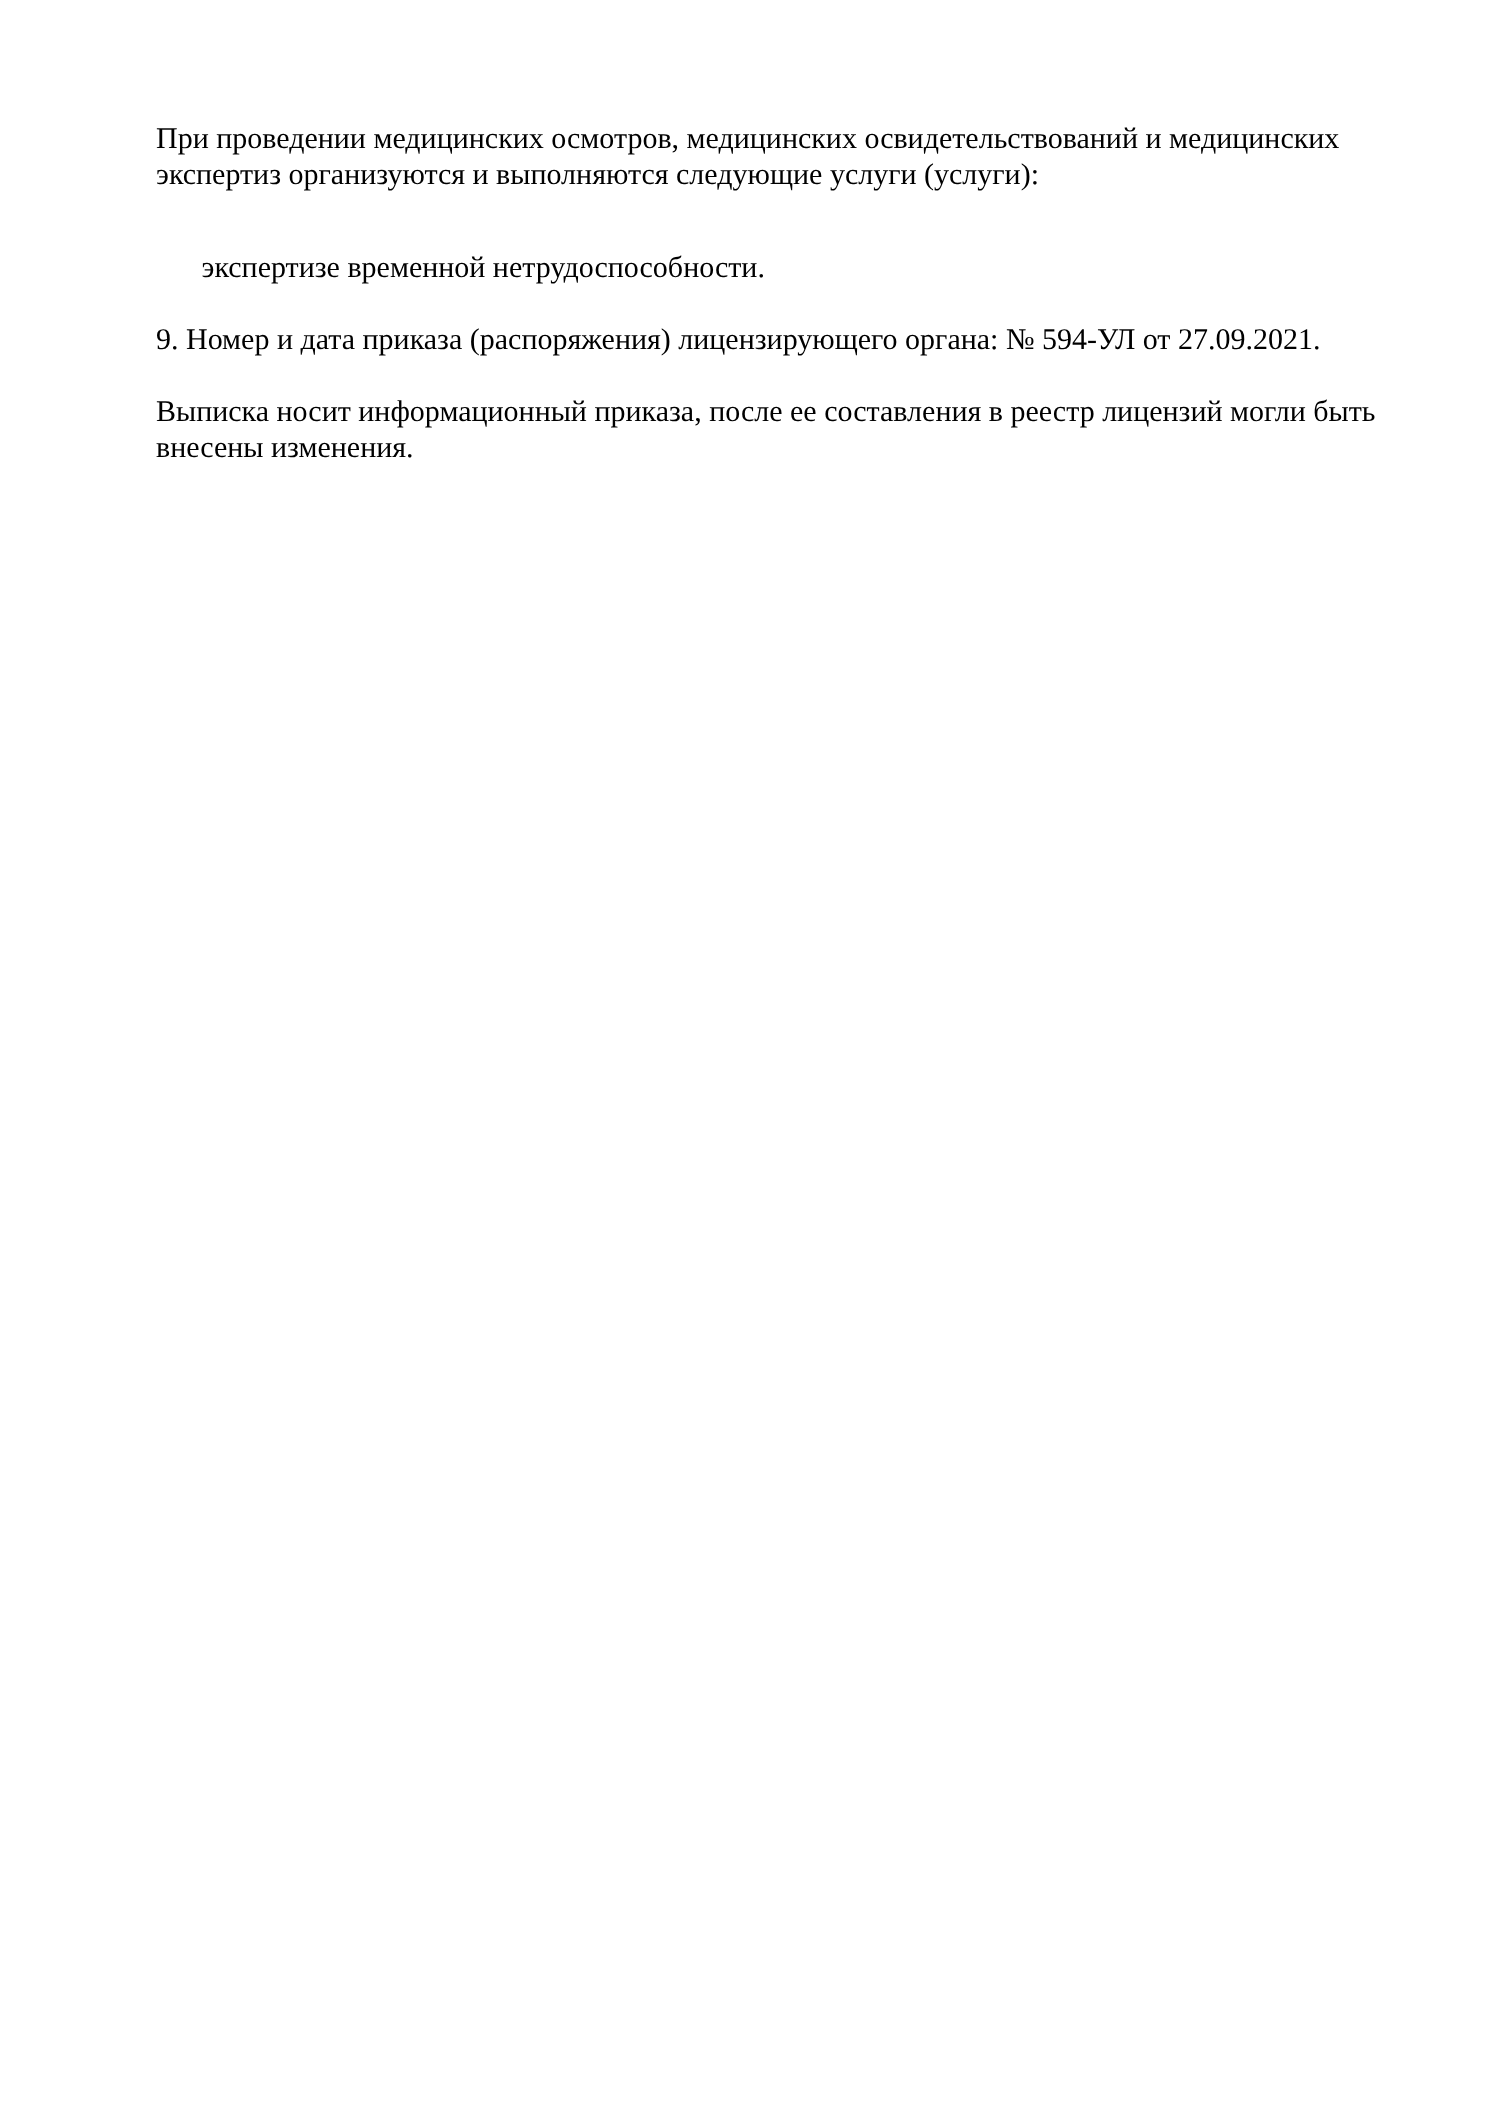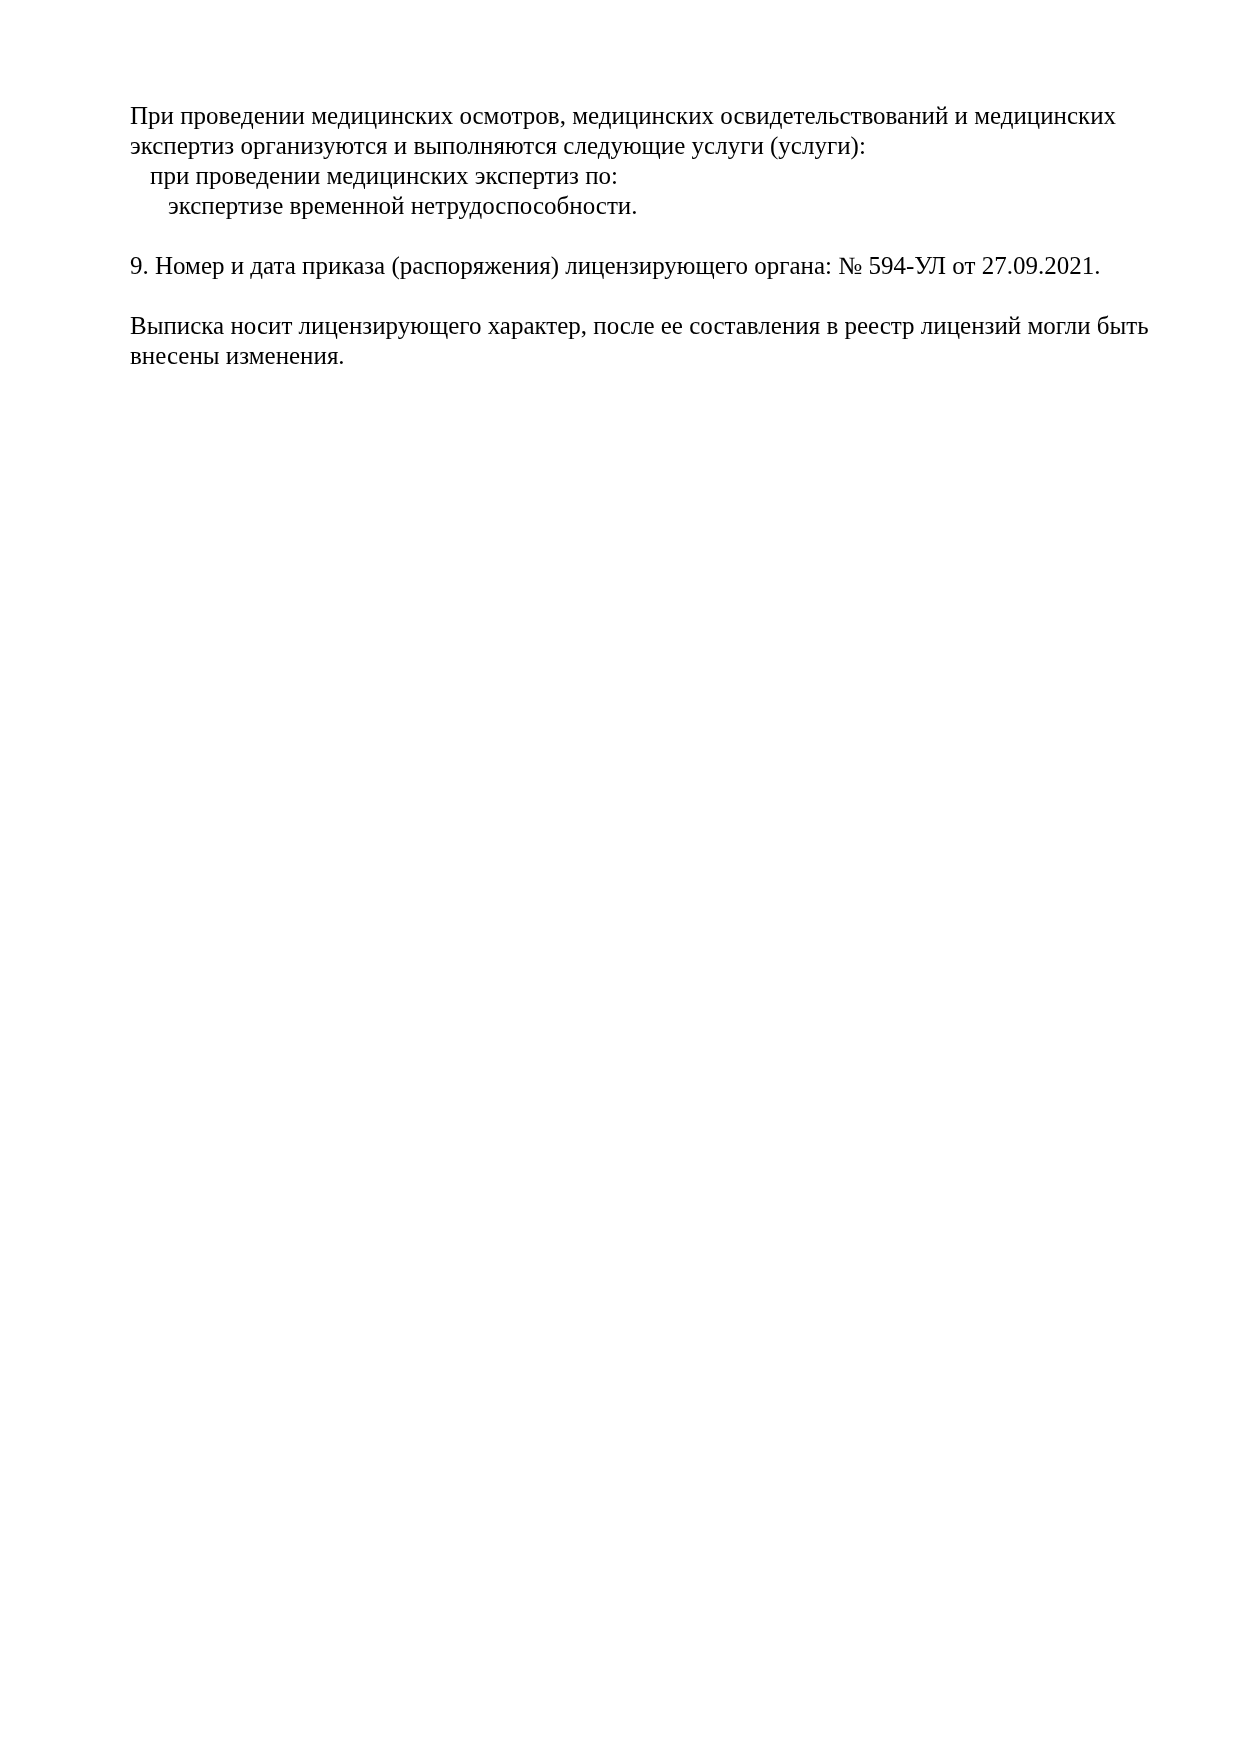--- a/index.html
+++ b/index.html
@@ -24,41 +24,40 @@
     padding: 101px 118px 0 130px;
     font-family: "Liberation Serif", "DejaVu Serif", serif;
     font-size: 25px;
     line-height: 30px;
     color: #000000;
   }
   .line {
     white-space: nowrap;
   }
   .indent-1 { padding-left: 20px; }
-  .indent-2 { padding-left: 38px; }
+  .indent-2 { padding-left: 38px; margin-top: 48px; }
   .para-gap { height: 30px; }
 </style>
 </head>
 <body>
 
 <div class="page">
 
   <div>
     <div class="line">При проведении медицинских осмотров, медицинских освидетельствований и медицинских</div>
     <div class="line">экспертиз организуются и выполняются следующие услуги (услуги):</div>
-    <div class="line indent-1">при проведении медицинских экспертиз по:</div>
     <div class="line indent-2">экспертизе временной нетрудоспособности.</div>
   </div>
 
   <div class="para-gap"></div>
 
   <div>
     <div class="line">9. Номер и дата приказа (распоряжения) лицензирующего органа: № 594-УЛ от 27.09.2021.</div>
   </div>
 
   <div class="para-gap"></div>
 
   <div>
-    <div class="line">Выписка носит лицензирующего характер, после ее составления в реестр лицензий могли быть</div>
+    <div class="line">Выписка носит информационный приказа, после ее составления в реестр лицензий могли быть</div>
     <div class="line">внесены изменения.</div>
   </div>
 
 </div>
 
 </body></html>

